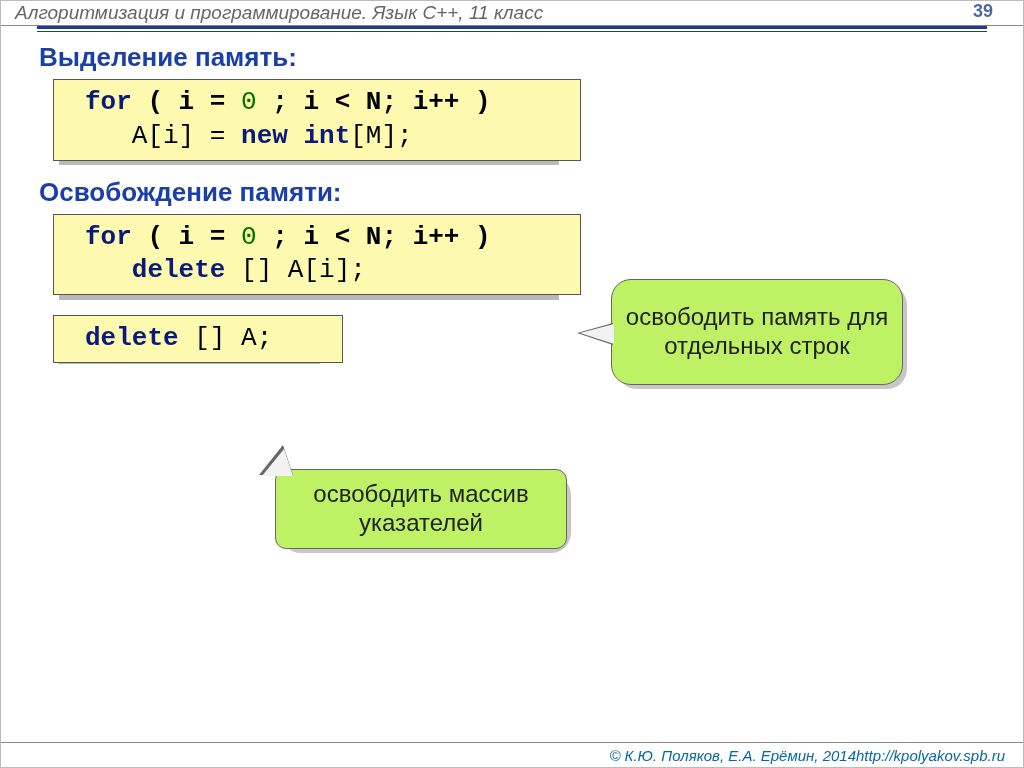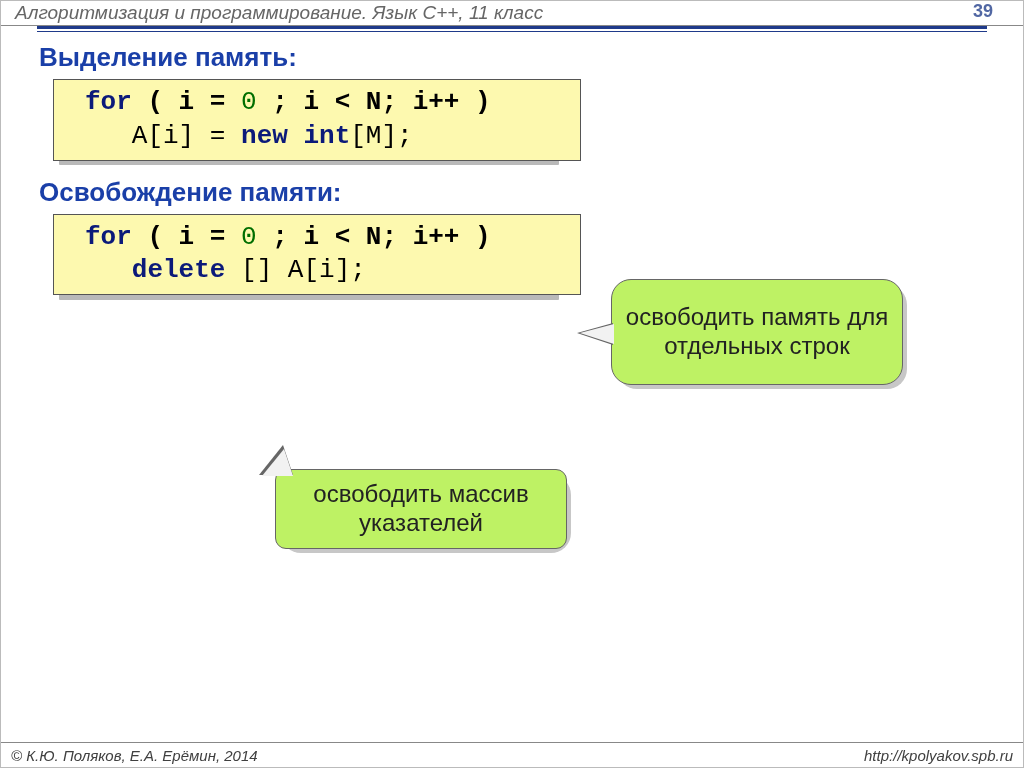--- a/index.html
+++ b/index.html
@@ -100,25 +100,25 @@
     width: 0; height: 0;
     border-style: solid;
   }
   .footer-bar {
     position: absolute;
     bottom: 0;
     left: 0; right: 0;
     height: 24px;
     border-top: 1px solid #888;
     display: flex;
-    justify-content: space-between;
+    justify-content: flex-end;
     align-items: center;
-    padding: 0 10px;
+    padding: 0 18px;
     font-style: italic;
-    color: #404040;
+    color: #0369a1;
     font-size: 15px;
   }
 </style>
 </head>
 <body>
 
 <div class="slide">
 
   <div class="header-bar">
     <span>Алгоритмизация и программирование. Язык C++, 11 класс</span>
@@ -145,20 +145,24 @@
 
   <div class="callout-wrap" style="position:absolute; left:610px; top:278px;">
     <div class="callout-shadow" style="left:6px; top:6px; width:290px; height:104px;"></div>
     <div class="callout" style="width:266px; height:88px;">
       <span>освободить память для отдельных строк</span>
     </div>
     <div class="callout-tail" style="left:-34px; top:44px; border-width:10px 36px 12px 0; border-color:transparent #666 transparent transparent;"></div>
     <div class="callout-tail" style="left:-31px; top:45px; border-width:9px 34px 11px 0; border-color:transparent #f2f2f2 transparent transparent;"></div>
   </div>
 
+  <div class="code-wrap" style="margin-left:52px; width:262px; margin-top:20px;">
+    <div class="code-shadow" style="left:5px; top:5px; width:262px; height:44px;"></div>
+    <div class="code-box" style="width:226px;"><span class="kw-navy">delete</span><span class="plain"> [] A;</span></div>
+  </div>
 
   <div class="callout-wrap" style="position:absolute; left:274px; top:468px;">
     <div class="callout-shadow" style="left:6px; top:6px; width:290px; height:78px;"></div>
     <div class="callout" style="width:266px; height:62px;border-radius:11px;">
       <span>освободить массив указателей</span>
     </div>
     <div class="callout-tail" style="left:-16px; top:-24px; border-width:0 10px 30px 24px; border-color:transparent transparent #666 transparent;"></div>
     <div class="callout-tail" style="left:-13px; top:-20px; border-width:0 9px 27px 22px; border-color:transparent transparent #f2f2f2 transparent;"></div>
   </div>
 

